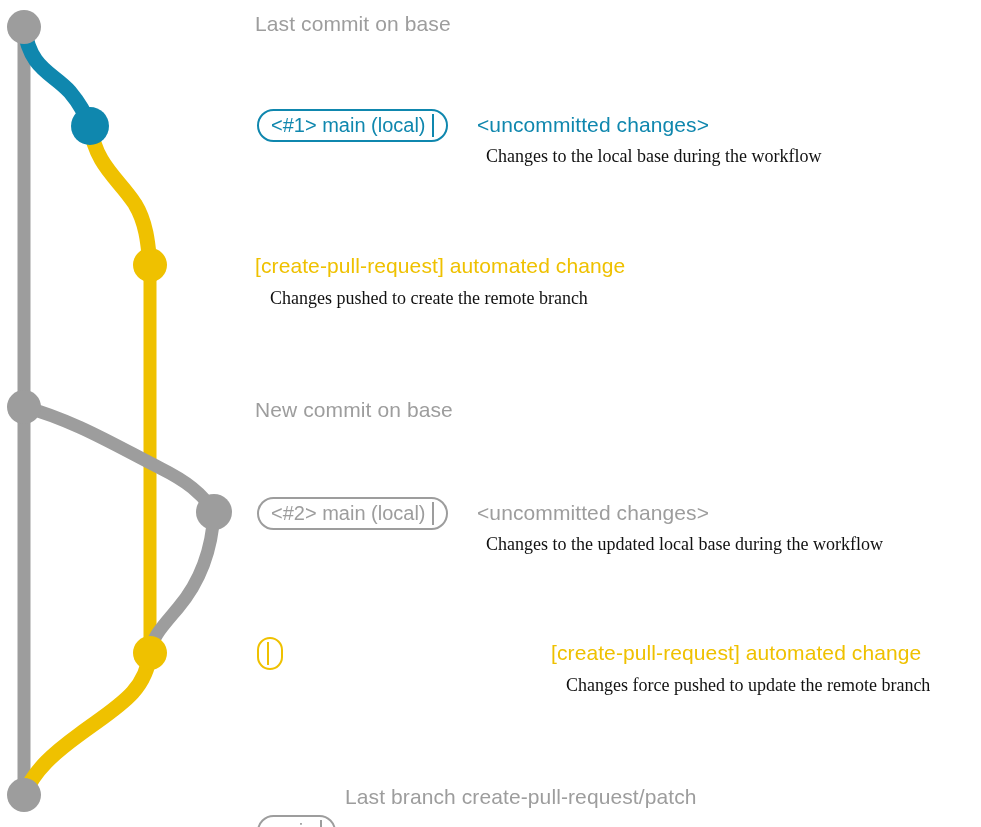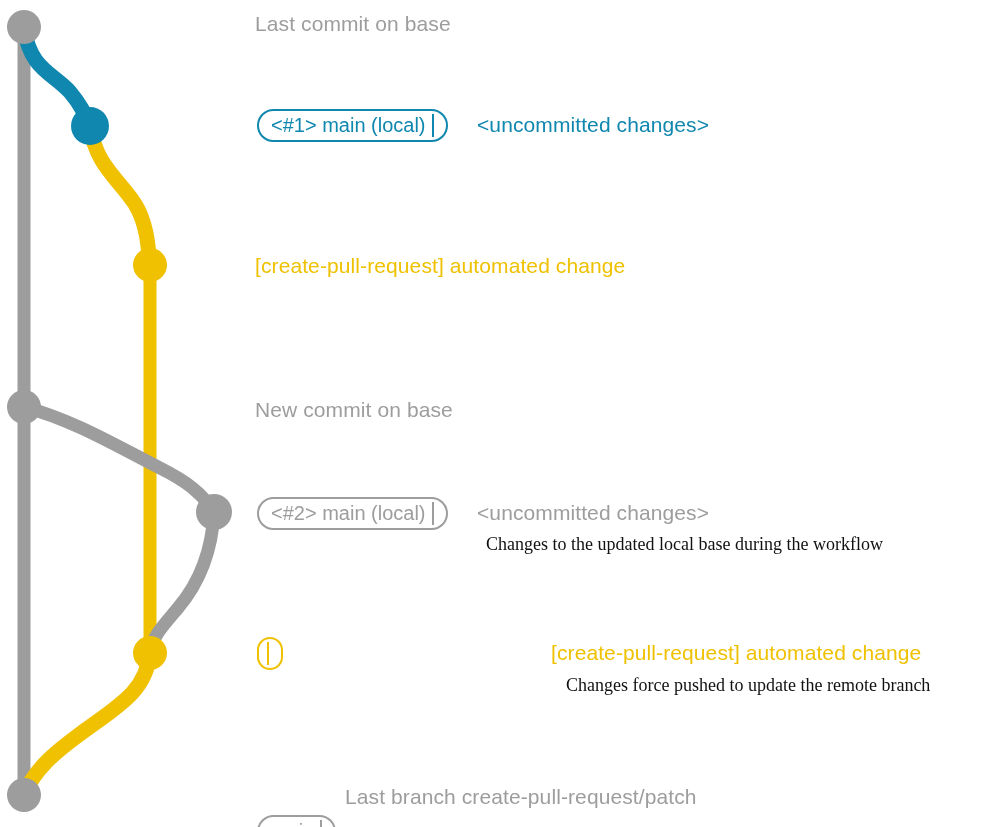--- a/index.html
+++ b/index.html
@@ -115,22 +115,24 @@
 
 <div class="layer">
 
   <div class="headline gray" style="left:255px; top:12px;">Last commit on base</div>
 
   <div class="badge blue" style="left:257px; top:109px;">
     <span class="badge-label">&lt;#1&gt; main (local)</span>
     <span class="badge-tick"></span>
   </div>
   <div class="headline blue" style="left:477px; top:113px;">&lt;uncommitted changes&gt;</div>
+  <div class="desc" style="left:486px; top:146px;">Changes to the local base during the workflow</div>
 
   <div class="headline yellow" style="left:255px; top:254px;">[create-pull-request] automated change</div>
+  <div class="desc" style="left:270px; top:288px;">Changes pushed to create the remote branch</div>
 
   <div class="headline gray" style="left:255px; top:398px;">New commit on base</div>
 
   <div class="badge" style="left:257px; top:497px;">
     <span class="badge-label">&lt;#2&gt; main (local)</span>
     <span class="badge-tick"></span>
   </div>
   <div class="headline gray" style="left:477px; top:501px;">&lt;uncommitted changes&gt;</div>
   <div class="desc" style="left:486px; top:534px;text-align:right;">Changes to the updated local base during the workflow</div>
 

